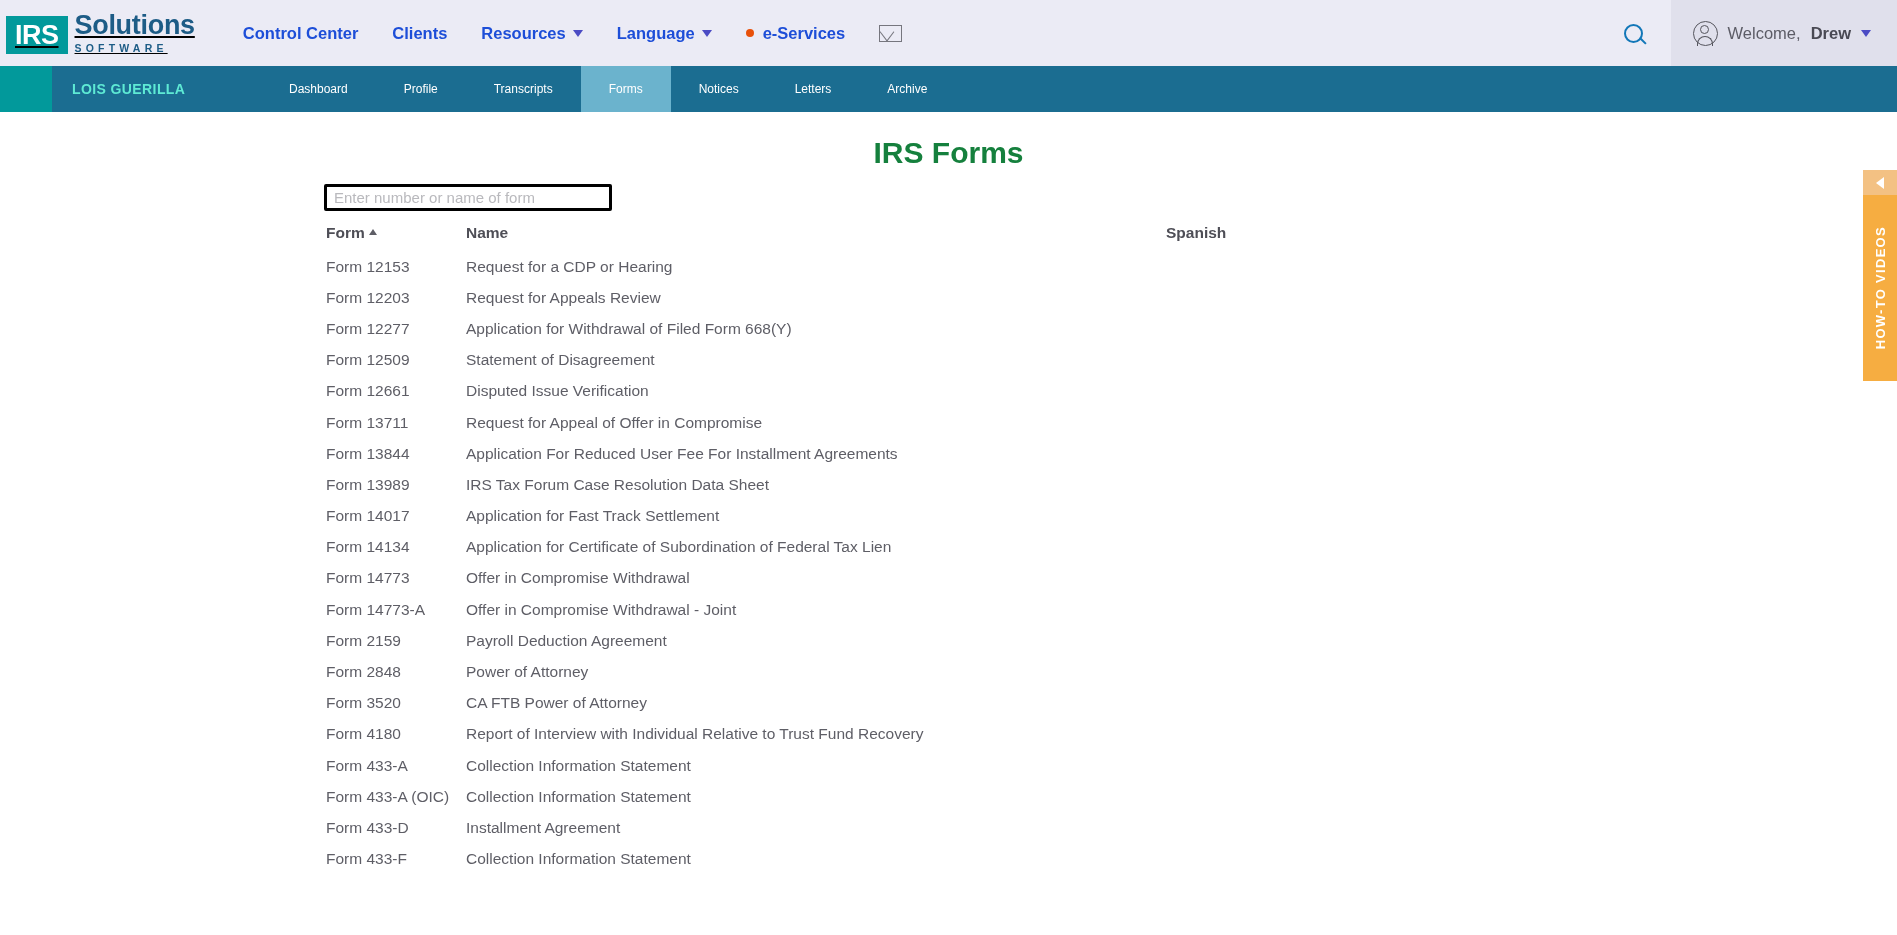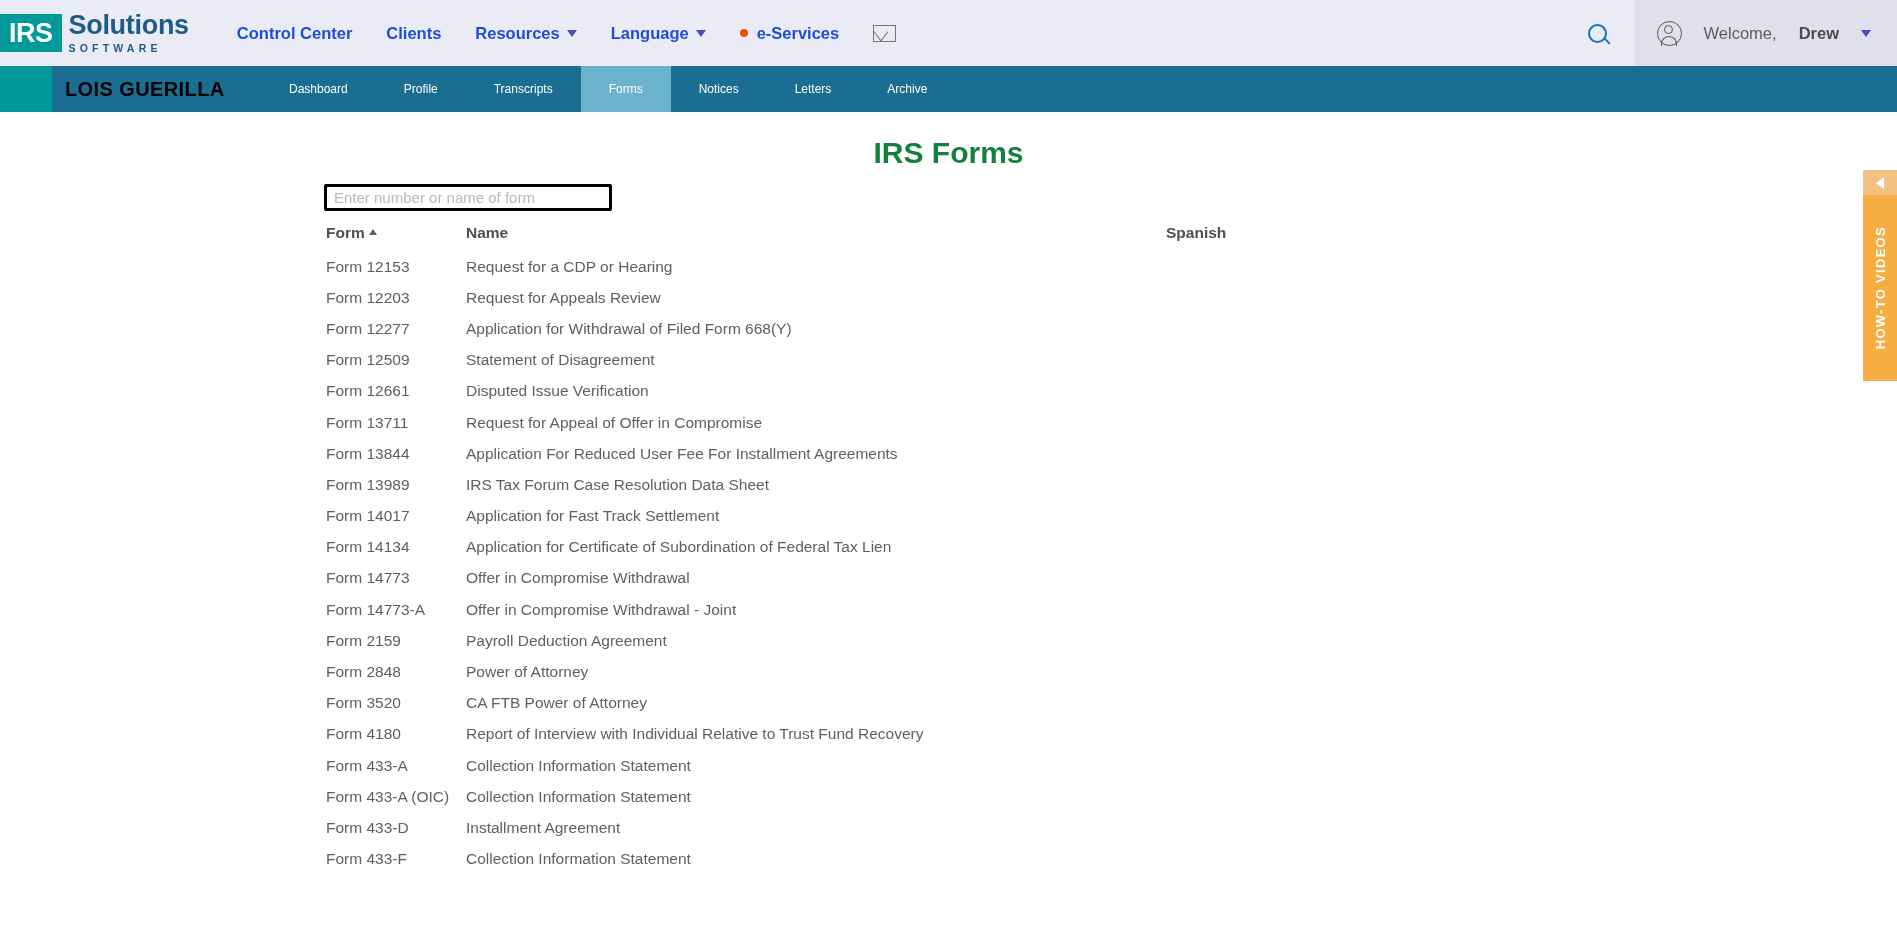--- a/index.html
+++ b/index.html
@@ -14,23 +14,24 @@
   
   .top-header {
     height: 66px;
     background: #ebebf5;
     display: flex;
     align-items: center;
     position: relative;
   }
   .logo-wrap {
     display: flex;
-    align-items: center;
-    margin-left: 0;
+    align-items: flex-end;
+    margin-left: 6px;
     margin-right: 48px;
+    text-decoration: underline;
   }
   .logo-box {
     background: #02999b;
     padding: 6px 9px 5px 9px;
     display: flex;
     align-items: center;
     justify-content: center;
   }
   .logo-irs {
     color: #ffffff;
@@ -133,21 +134,21 @@
     background: #1277b8;
     transform: rotate(45deg);
     bottom: -2px; right: -6px;
   }
   .user-area {
     background: #e0e0ec;
     height: 66px;
     display: flex;
     align-items: center;
     padding: 0 26px 0 22px;
-    gap: 22px;
+    gap: 10px;
     cursor: pointer;
   }
   .user-icon {
     width: 25px; height: 25px;
     border: 1.9px solid #55555d;
     border-radius: 50%;
     position: relative;
     flex: none;
   }
   .user-icon::before {
@@ -184,27 +185,27 @@
     display: flex;
     align-items: stretch;
     position: relative;
   }
   .teal-block {
     width: 52px;
     background: #02999b;
     flex: none;
   }
   .client-name {
-    color: #000000;
-    font-size: 20px;
+    color: #5eead4;
+    font-size: 14px;
     font-weight: bold;
     letter-spacing: 0.4px;
     display: flex;
     align-items: center;
-    padding-left: 13px;
+    padding-left: 20px;
     width: 209px;
     flex: none;
     cursor: pointer;
   }
   .client-tabs {
     display: flex;
     align-items: stretch;
   }
   .ctab {
     color: #ffffff;

